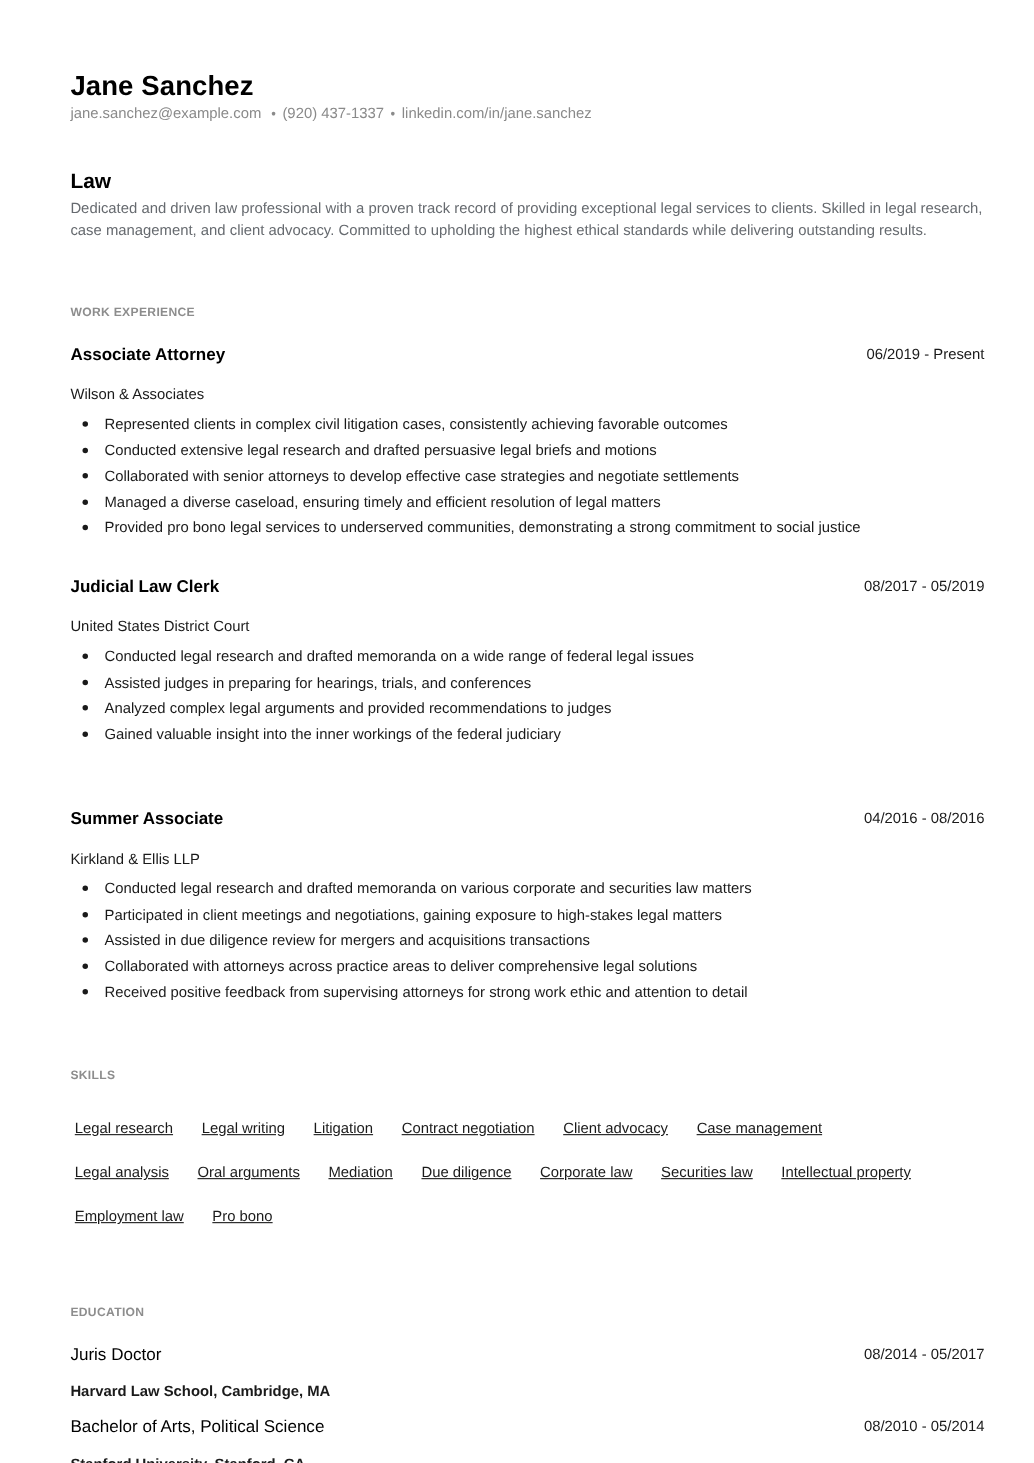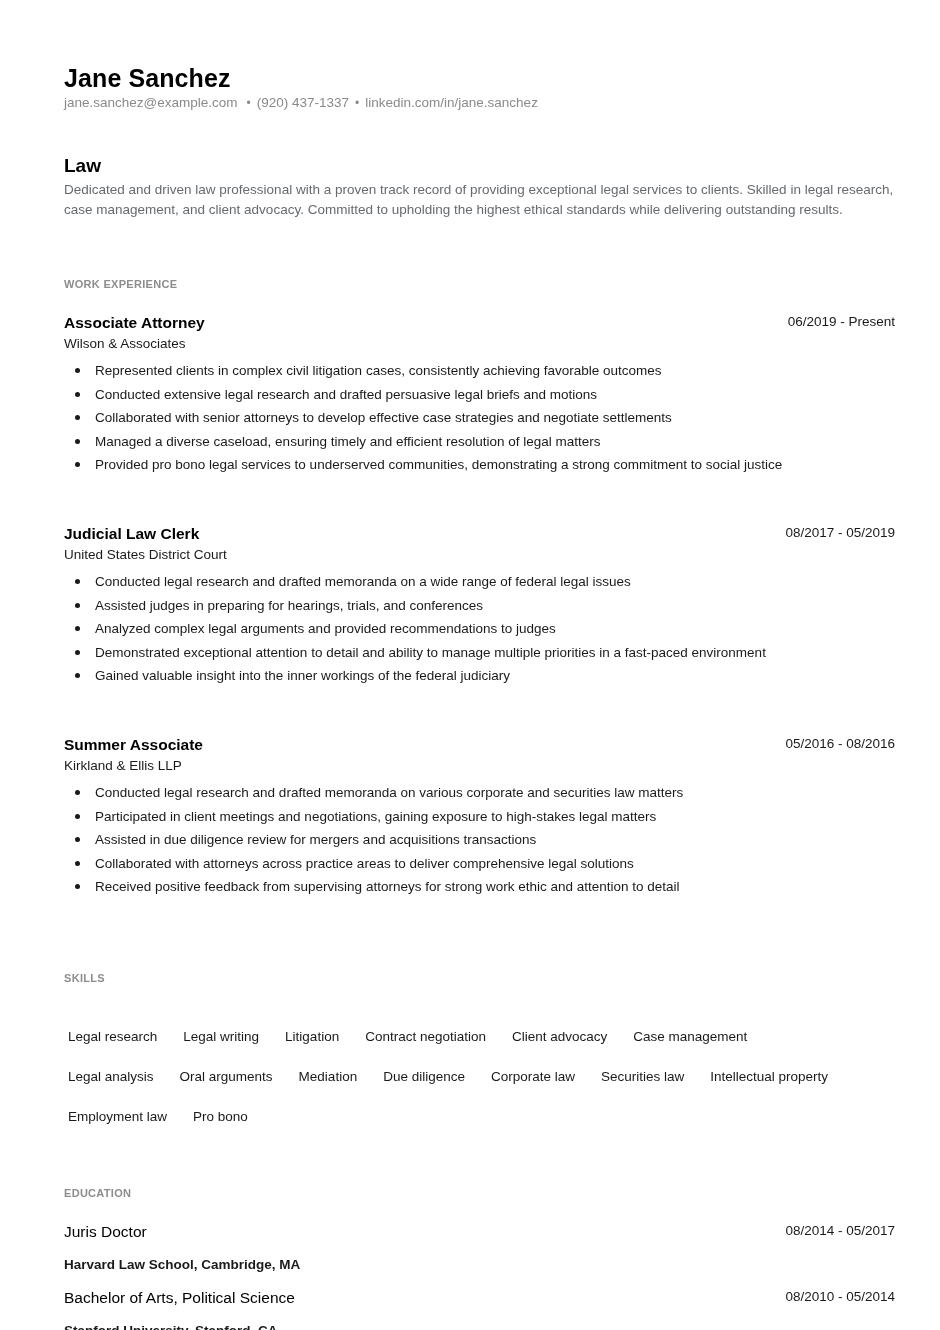--- a/index.html
+++ b/index.html
@@ -80,21 +80,21 @@
       position: absolute;
       right: 0;
       top: 1px;
       font-size: 13.5px;
       color: #1a1a1a;
     }
     .job-company {
       font-size: 13.5px;
       color: #1a1a1a;
       line-height: 20px;
-      margin-top: 1px;
+      margin-top: 16px;
     }
     .bullets {
       list-style: none;
       margin-top: 5px;
       width: 720px;
     }
     .bullets li {
       position: relative;
       padding-left: 31px;
       font-size: 13.5px;
@@ -112,21 +112,22 @@
     }
     .skills {
       position: absolute;
       top: 1016px;
       left: 0;
       width: 831px;
     }
     .skill-row {
       display: flex;
       height: 40px;
-      align-items: center;
+      align-items: flex-start;
+      text-decoration: underline;
     }
     .skill {
       font-size: 13.5px;
       color: #1a1a1a;
       padding: 2px 4px;
       margin-right: 18px;
       white-space: nowrap;
     }
     .edu {
       position: absolute;
@@ -177,28 +178,27 @@
   </div>
 
   <div class="job" style="top:524px;">
     <div class="job-title">Judicial Law Clerk</div>
     <div class="job-dates">08/2017 - 05/2019</div>
     <div class="job-company">United States District Court</div>
     <ul class="bullets">
       <li><span class="dot"></span><span>Conducted legal research and drafted memoranda on a wide range of federal legal issues</span></li>
       <li><span class="dot"></span><span>Assisted judges in preparing for hearings, trials, and conferences</span></li>
       <li><span class="dot"></span><span>Analyzed complex legal arguments and provided recommendations to judges</span></li>
-      <li><span class="dot"></span><span>Demonstrated exceptional attention to detail and ability to manage multiple priorities in a fast-paced environment</span></li>
       <li><span class="dot"></span><span>Gained valuable insight into the inner workings of the federal judiciary</span></li>
     </ul>
   </div>
 
   <div class="job" style="top:735px;">
     <div class="job-title">Summer Associate</div>
-    <div class="job-dates">05/2016 - 08/2016</div>
+    <div class="job-dates">04/2016 - 08/2016</div>
     <div class="job-company">Kirkland &amp; Ellis LLP</div>
     <ul class="bullets">
       <li><span class="dot"></span><span>Conducted legal research and drafted memoranda on various corporate and securities law matters</span></li>
       <li><span class="dot"></span><span>Participated in client meetings and negotiations, gaining exposure to high-stakes legal matters</span></li>
       <li><span class="dot"></span><span>Assisted in due diligence review for mergers and acquisitions transactions</span></li>
       <li><span class="dot"></span><span>Collaborated with attorneys across practice areas to deliver comprehensive legal solutions</span></li>
       <li><span class="dot"></span><span>Received positive feedback from supervising attorneys for strong work ethic and attention to detail</span></li>
     </ul>
   </div>
 

